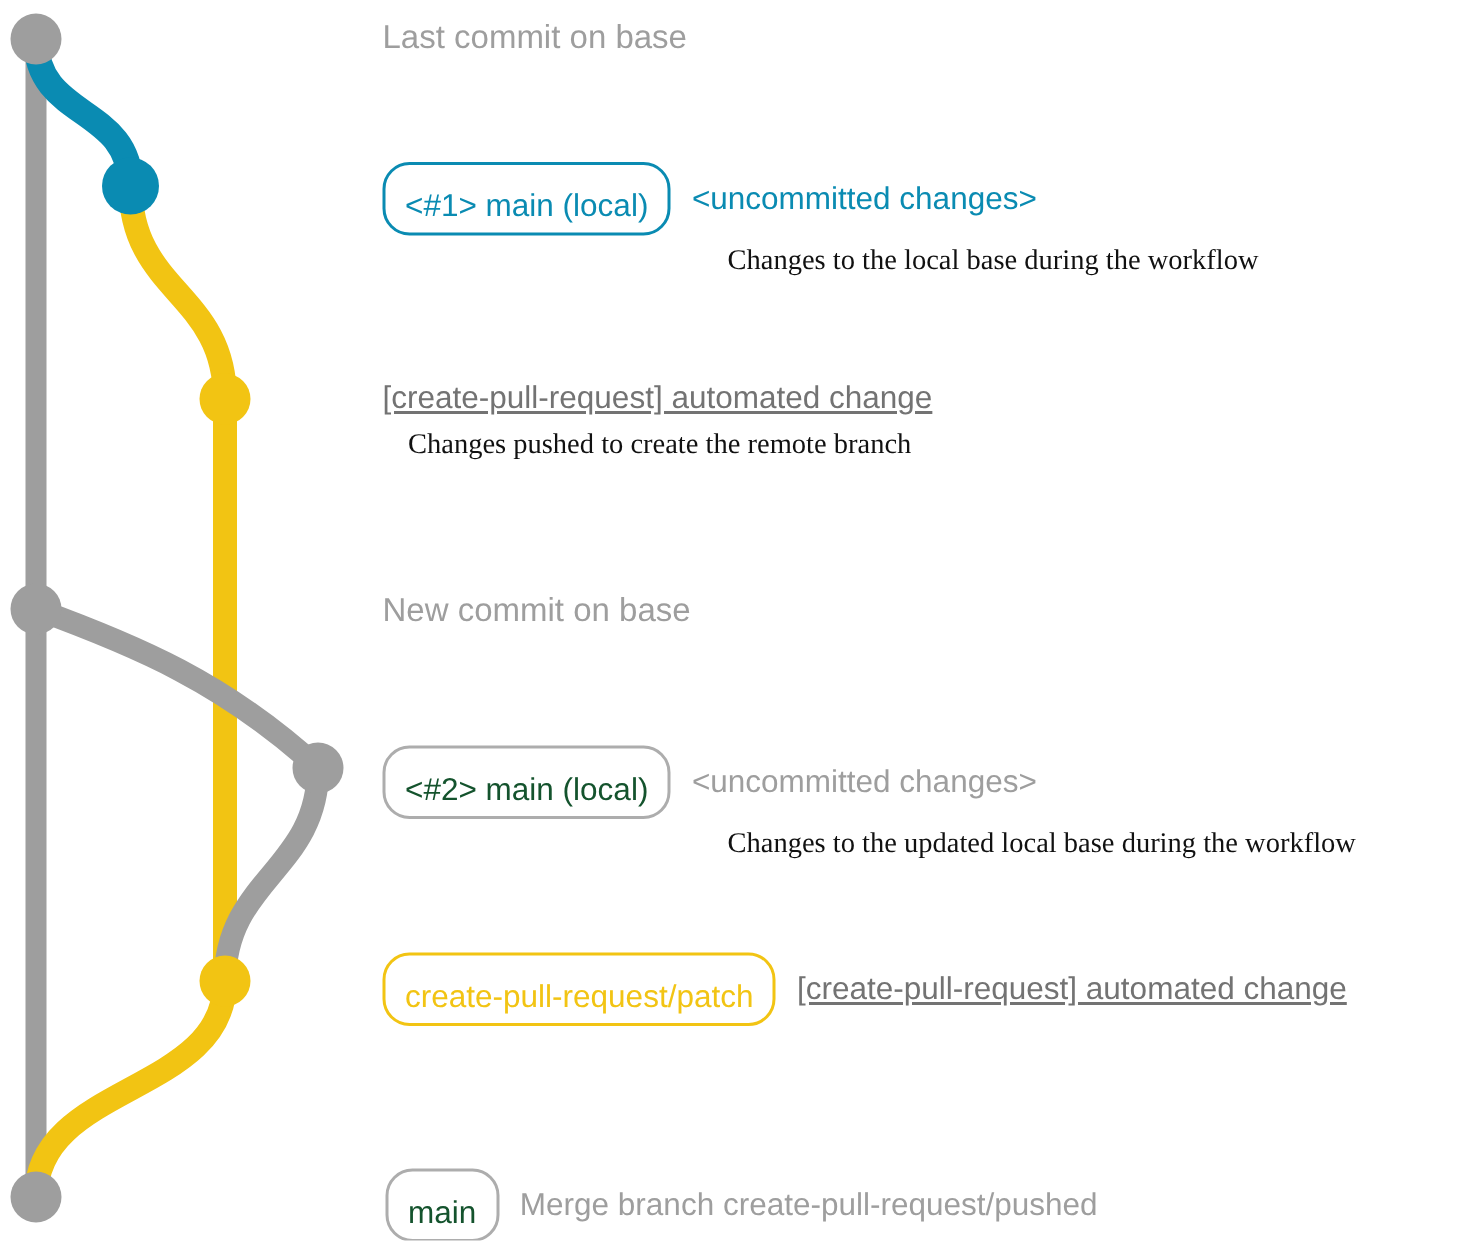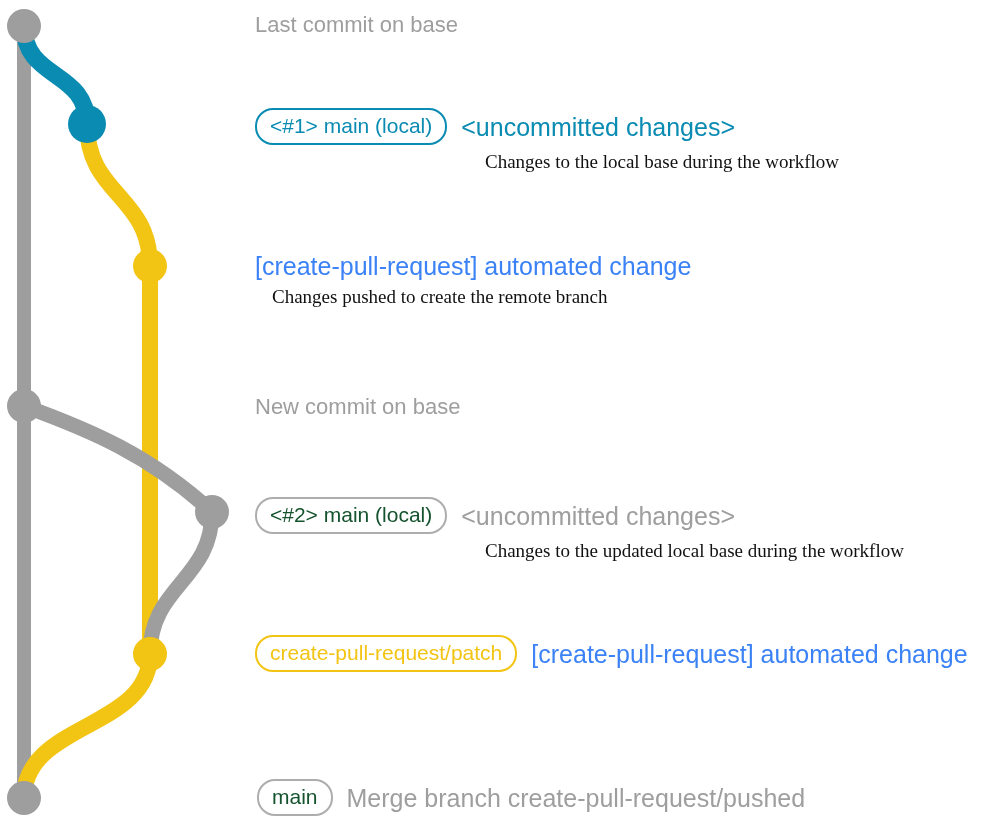--- a/index.html
+++ b/index.html
@@ -42,40 +42,40 @@
   .headline {
     display: flex;
     align-items: center;
     white-space: nowrap;
   }
 
   .pill {
     display: inline-block;
     border: 2px solid #a21caf;
     border-radius: 18px;
-    padding: 4px 13px 5px 13px;
+    padding: 16px 13px 5px 13px;
     font-size: 21px;
     line-height: 24px;
     color: #9e9e9e;
     background: #ffffff;
     white-space: nowrap;
     box-sizing: border-box;
     text-align: right;
   }
   .pill.blue   { border-color: #0a8bb2; color: #0a8bb2; }
   .pill.yellow { border-color: #f2c413; color: #f2c413; }
   .pill.gray   { border-color: #adadad; color: #14532d; }
 
   .subject {
-    font-size: 25px;
+    font-size: 21px;
     line-height: 28px;
     white-space: nowrap;
   }
   .subject.blue   { color: #0a8bb2; }
-  .subject.yellow { color: #3b82f6; }
+  .subject.yellow { color: #737373; text-decoration: underline; }
   .subject.gray   { color: #9e9e9e; }
 
   .pill + .subject { margin-left: 14px; }
 
   .caption {
     font-family: Liberation Serif, serif;
     font-size: 19px;
     line-height: 24px;
     color: #111111;
     white-space: nowrap;

